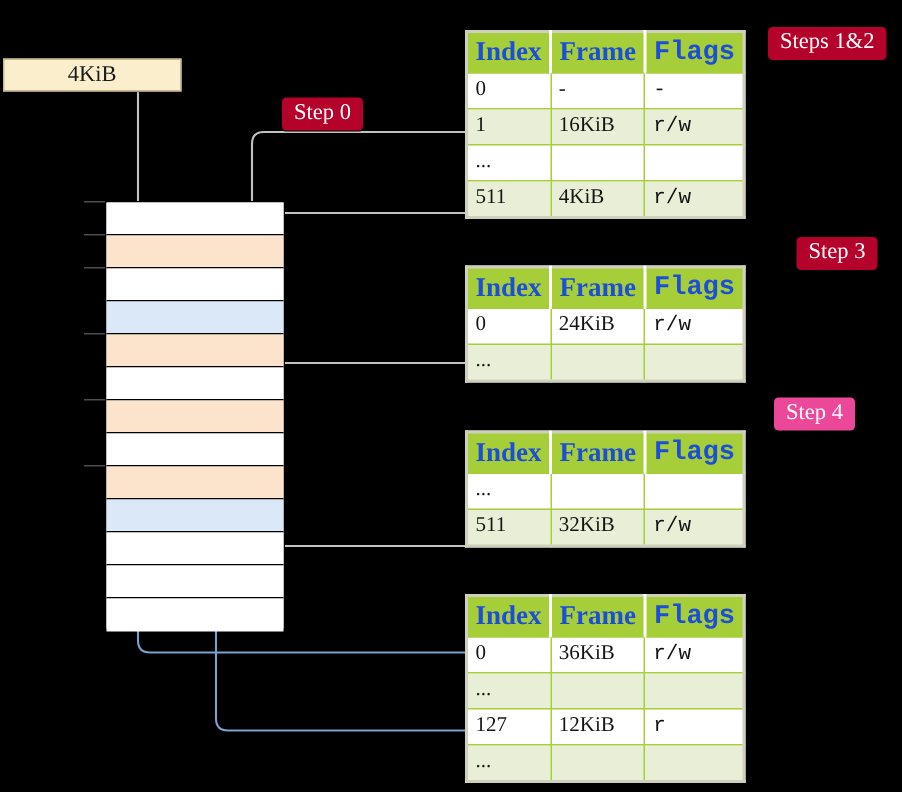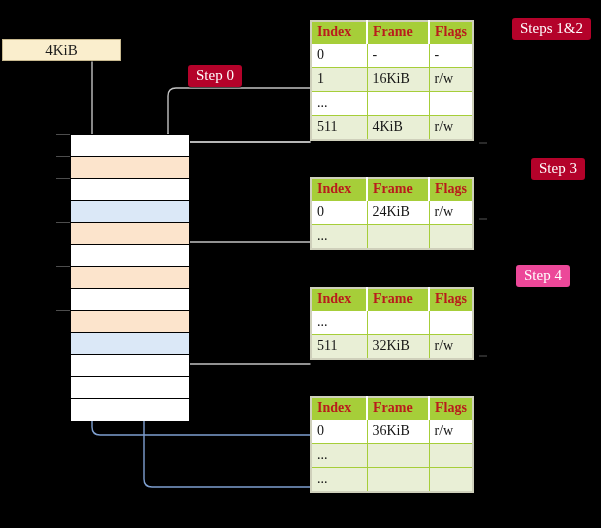--- a/index.html
+++ b/index.html
@@ -46,23 +46,23 @@
   .ptable {
     position: absolute;
     border-collapse: collapse;
     background: #ffffff;
     border: 2px solid #cfd0bb;
     box-sizing: border-box;
     table-layout: fixed;
   }
   .ptable th {
     background: #a6ce39;
-    color: #b91c1c;
+    color: #1d4ed8;
     font-weight: bold;
-    font-size: 14px;
+    font-size: 18px;
     text-align: left;
     padding: 2px 5px 3px 5px;
     border: 1px solid #a6ce39;
     border-right: 2px solid #ffffff;
     height: 20px;
     box-sizing: border-box;
   }
   .ptable th:last-child { border-right: 1px solid #a6ce39; }
   .ptable td {
     font-size: 14px;
@@ -72,21 +72,21 @@
     height: 24px;
     box-sizing: border-box;
     background: #ffffff;
     overflow: hidden;
     white-space: nowrap;
   }
   .ptable tr.alt td { background: #e9efd6; }
   .ptable td.hl { background: #fbf8b8; }
   .ptable .c-index { width: 56px; }
   .ptable .c-frame { width: 62px; }
-  .ptable .c-flags { width: 40px; }
+  .ptable .c-flags { width: 40px; font-family: Liberation Mono, monospace; }
 
   
   #memcol {
     position: absolute;
     left: 70px;
     top: 134px;
     width: 120px;
     height: 282px;
     border: 1px solid #000000;
     box-sizing: border-box;
@@ -283,20 +283,25 @@
           <tr>
             <td class="c-index">0</td>
             <td class="c-frame">36KiB</td>
             <td class="c-flags">r/w</td>
           </tr>
           <tr class="alt">
             <td class="c-index">...</td>
             <td class="c-frame"></td>
             <td class="c-flags"></td>
           </tr>
+          <tr>
+            <td class="c-index">127</td>
+            <td class="c-frame">12KiB</td>
+            <td class="c-flags">r</td>
+          </tr>
           <tr class="alt">
             <td class="c-index">...</td>
             <td class="c-frame"></td>
             <td class="c-flags"></td>
           </tr>
         </tbody>
       </table>
     </div>
 
   <div id="badges-host">

